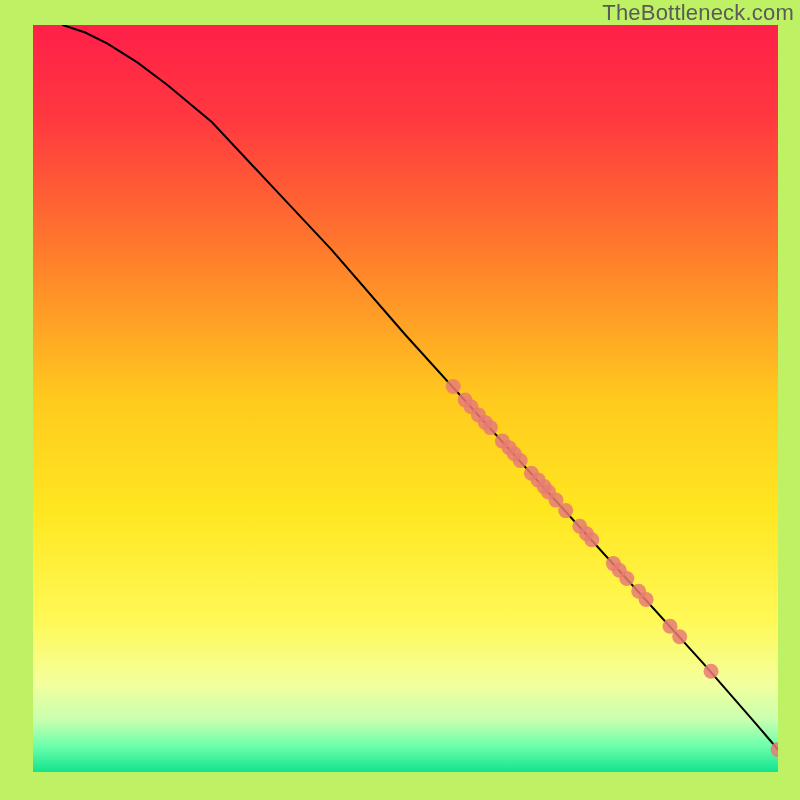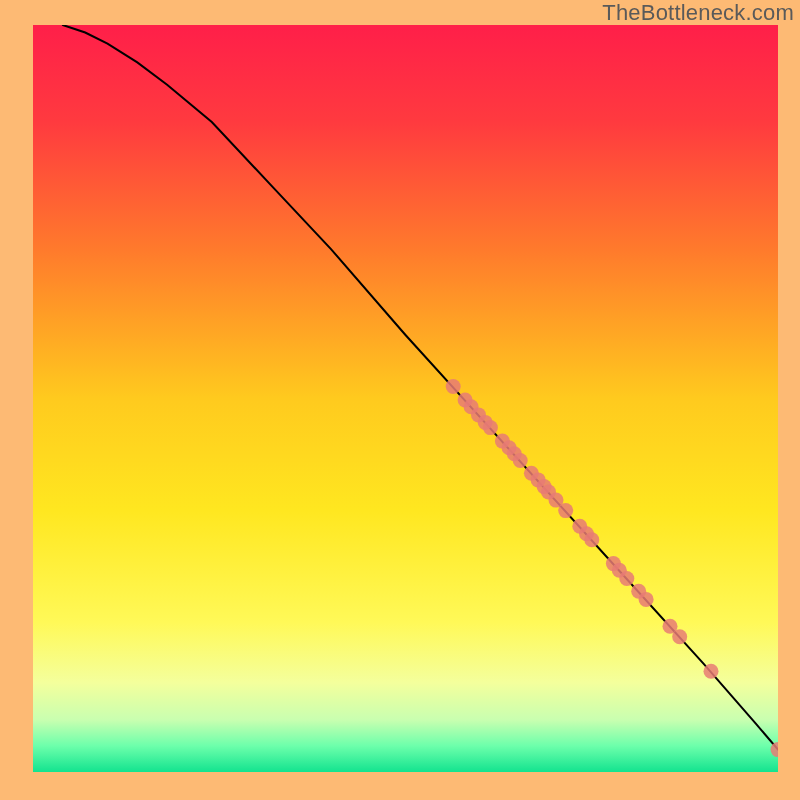--- a/index.html
+++ b/index.html
@@ -8,21 +8,21 @@
     width: 800px;
     height: 800px;
     background: #000;
     overflow: hidden;
     font-family: Arial, Helvetica, sans-serif;
   }
   .frame {
     position: relative;
     width: 800px;
     height: 800px;
-    background: #fdba74;
+    background: #bef264;
   }
   .plot {
     position: absolute;
     display: block;
   }
   .watermark {
     position: absolute;
     top: 0;
     right: 6px;
     font-size: 22px;

